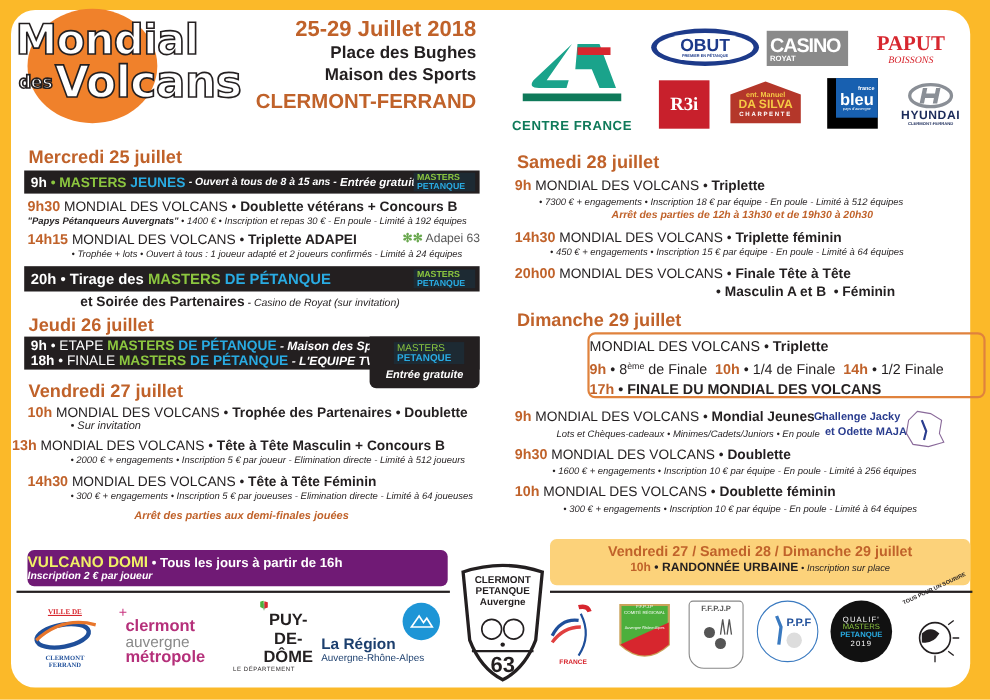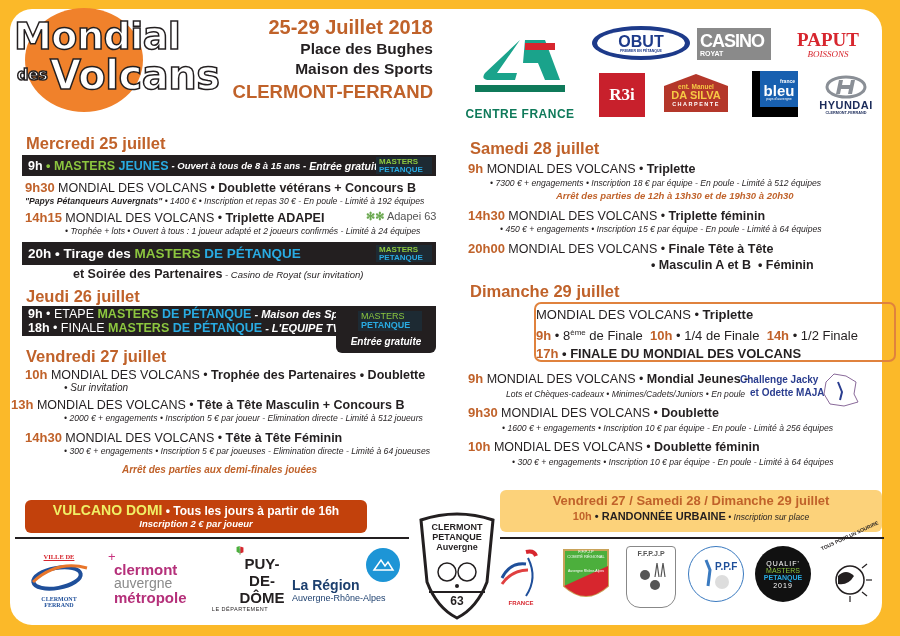--- a/index.html
+++ b/index.html
@@ -43,21 +43,21 @@
   .masters-logo .m2 { color: #29abe2; display: block; font-weight: bold; }
   .ev { position: absolute; white-space: nowrap; font-size: 12.5px; color: #231f20; }
   .ev .t { color: #c0622a; font-weight: bold; font-size: 13px; }
   .det { position: absolute; white-space: nowrap; font-size: 8.6px; font-style: italic; color: #231f20; }
   .note { position: absolute; white-space: nowrap; font-size: 10px; font-style: italic; font-weight: bold; color: #c0622a; }
 
   .sunday-box { position: absolute; left: 488px; top: 302px; width: 362px; height: 60px; border: 2px solid #e0823d; border-radius: 7px; text-align: left; margin-left: 46px; }
   .sunday-box div { font-size: 13px; color: #231f20; line-height: 18px; white-space: nowrap; }
   .sunday-box sup { font-size: 8px; }
 
-  .vulcano { position: absolute; left: 25px; top: 500px; width: 342px; height: 33px; background: #c2410c; border-radius: 6px; text-align: center; color: #fff; }
+  .vulcano { position: absolute; left: 25px; top: 500px; width: 382px; height: 33px; background: #701a75; border-radius: 6px; color: #fff; }
   .vulcano .l1 { font-size: 12px; font-weight: bold; margin-top: 2px; }
   .vulcano .l1 .yl { color: #f0f066; font-size: 14px; }
   .vulcano .l2 { font-size: 9.5px; font-style: italic; font-weight: bold; }
 
   .rando { position: absolute; left: 500px; top: 490px; width: 382px; height: 42px; background: #fcd27a; border-radius: 6px; text-align: center; }
   .rando .l1 { font-size: 13px; font-weight: bold; color: #c0622a; margin-top: 3px; }
   .rando .l2 { font-size: 11px; font-weight: bold; color: #231f20; margin-top: 2px; }
   .rando .l2 .t { color: #c0622a; }
   .rando .l2 .sub { font-size: 8.5px; font-style: italic; font-weight: normal; }
 
@@ -291,21 +291,21 @@
     <circle cx="30" cy="60" r="9" fill="none" stroke="#231f20" stroke-width="1.5"></circle>
     <circle cx="50" cy="60" r="9" fill="none" stroke="#231f20" stroke-width="1.5"></circle>
     <circle cx="40" cy="74" r="2" fill="#231f20"></circle>
     <line x1="12" y1="80" x2="68" y2="80" stroke="#231f20" stroke-width="2"></line>
   </svg>
   <div class="abs" style="left:0;top:10px;width:80px;text-align:center;font-size:9px;font-weight:bold;color:#231f20;line-height:10px;">
     <div>CLERMONT</div>
     <div>PETANQUE</div>
     <div>Auvergne</div>
   </div>
-  <div class="abs" style="left:0;top:82px;width:80px;text-align:center;font-size:12px;font-weight:bold;color:#231f20;">63</div>
+  <div class="abs" style="left:0;top:82px;width:80px;text-align:center;font-size:20px;font-weight:bold;color:#231f20;">63</div>
 </div>
 
 <div class="foot-logo" style="left:28px;top:546px;width:62px;height:68px;">
   <span style="font-size:6.5px;color:#d7262e;font-family:'Liberation Serif',serif;font-weight:bold;text-decoration:underline;">VILLE DE</span>
   <svg width="60" height="36" viewBox="0 0 60 36">
     <ellipse cx="28" cy="18" rx="24" ry="10" fill="none" stroke="#1f4f9a" stroke-width="4" transform="rotate(-10 28 18)"></ellipse>
     <path d="M4 22 Q28 0 58 8" stroke="#e8762b" stroke-width="3" fill="none"></path>
   </svg>
   <span style="font-size:6px;color:#1f4f9a;font-family:'Liberation Serif',serif;font-weight:bold;line-height:6px;">CLERMONT</span>
   <span style="font-size:6px;color:#1f4f9a;font-family:'Liberation Serif',serif;font-weight:bold;">FERRAND</span>

